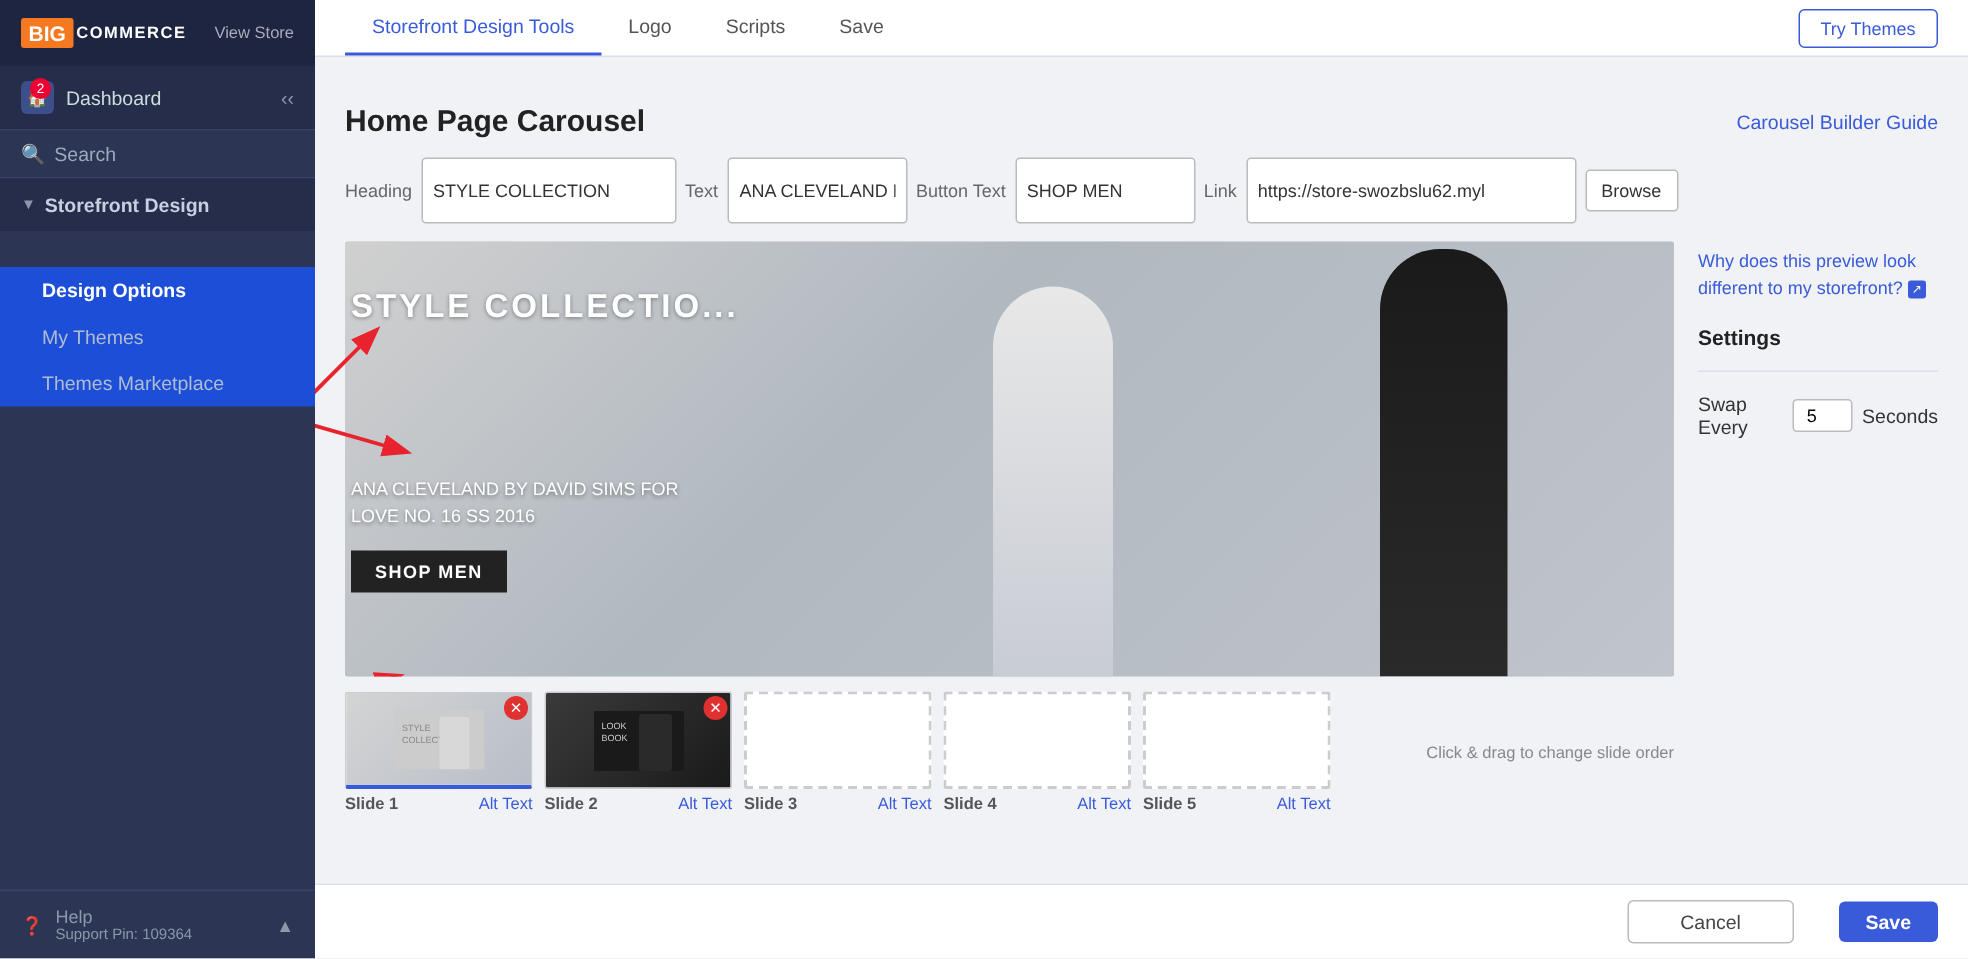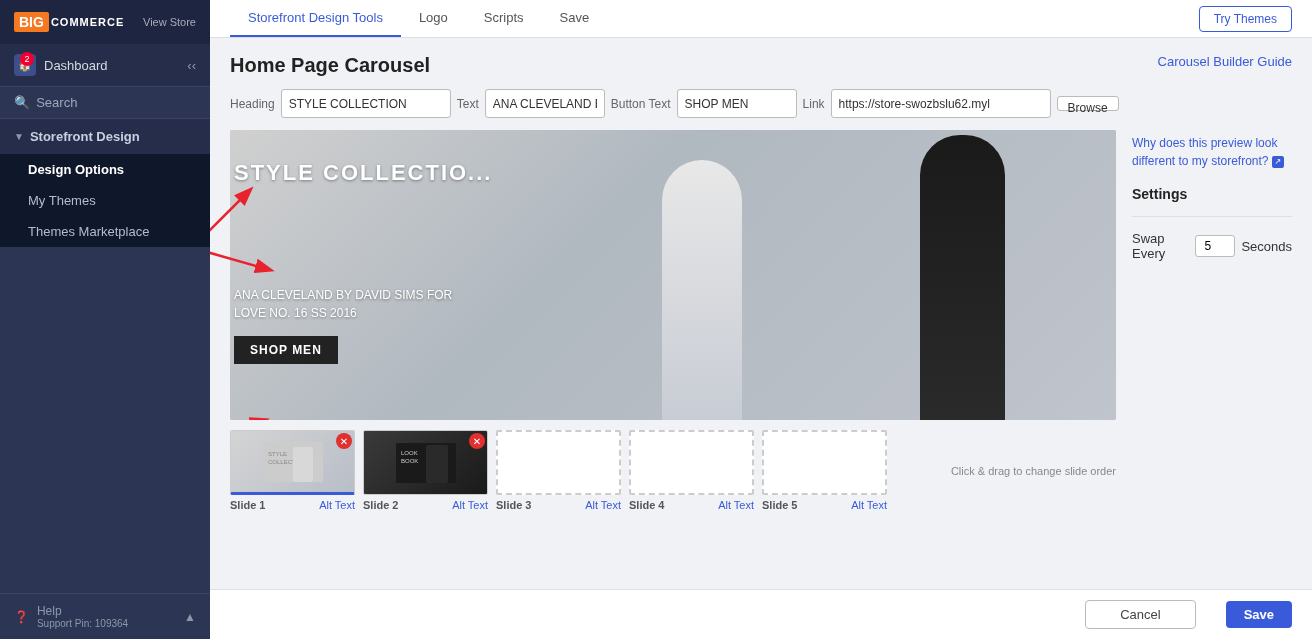--- a/index.html
+++ b/index.html
@@ -85,21 +85,22 @@
       font-weight: 600;
       cursor: pointer;
       background: #252d4a;
     }
     .sidebar-section-header .arrow {
       margin-right: 6px;
       font-size: 10px;
       color: #8899aa;
     }
     .sidebar-sub-items {
-      background: #0f172a;
+      background: #1d4ed8;
+      margin-top: 24px;
     }
     .sidebar-sub-item {
       padding: 8px 14px 8px 28px;
       color: #b0bdd0;
       font-size: 13px;
       cursor: pointer;
       font-weight: 500;
     }
     .sidebar-sub-item.active { color: #fff; font-weight: 700; }
     .sidebar-footer {
@@ -164,22 +165,23 @@
       flex: 1;
       overflow-y: auto;
       padding: 16px 20px;
       display: flex;
       flex-direction: column;
       gap: 12px;
     }
 
     .page-header {
       display: flex;
-      align-items: flex-start;
+      align-items: center;
       justify-content: space-between;
+      margin-top: 16px;
     }
     .page-title {
       font-size: 20px;
       font-weight: 600;
       color: #222;
     }
     .carousel-guide-link {
       color: #3a5bd9;
       font-size: 13px;
       cursor: pointer;
@@ -197,33 +199,33 @@
       color: #666;
       white-space: nowrap;
     }
     .field-input {
       border: 1px solid #bbb;
       border-radius: 3px;
       padding: 4px 7px;
       font-size: 12px;
       color: #333;
       background: #fff;
-      height: 29px;
+      height: 44px;
     }
     .field-input.wide { width: 170px; }
     .field-input.medium { width: 120px; }
     .field-input.xwide { width: 220px; }
     .browse-btn {
       background: #fff;
       border: 1px solid #bbb;
       border-radius: 3px;
       padding: 4px 10px;
       font-size: 12px;
       cursor: pointer;
-      height: 15px;
+      height: 28px;
       color: #333;
     }
 
     
     .two-col {
       display: flex;
       gap: 16px;
       flex: 1;
     }
 

